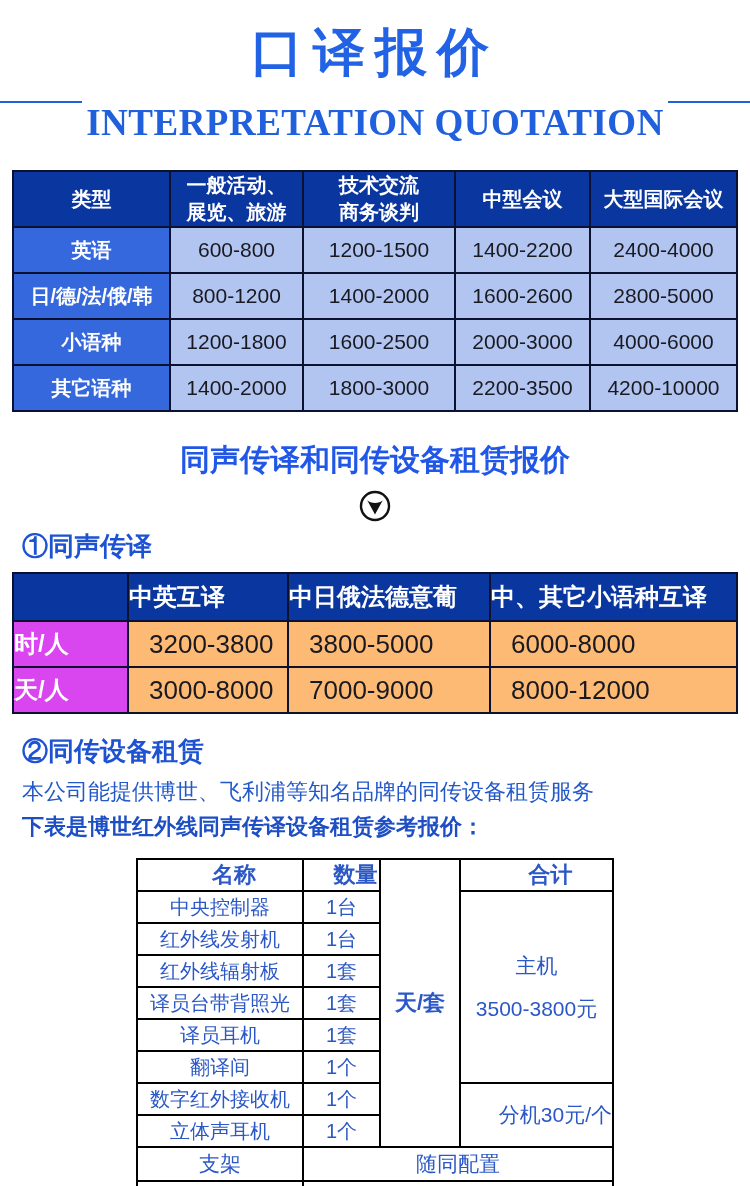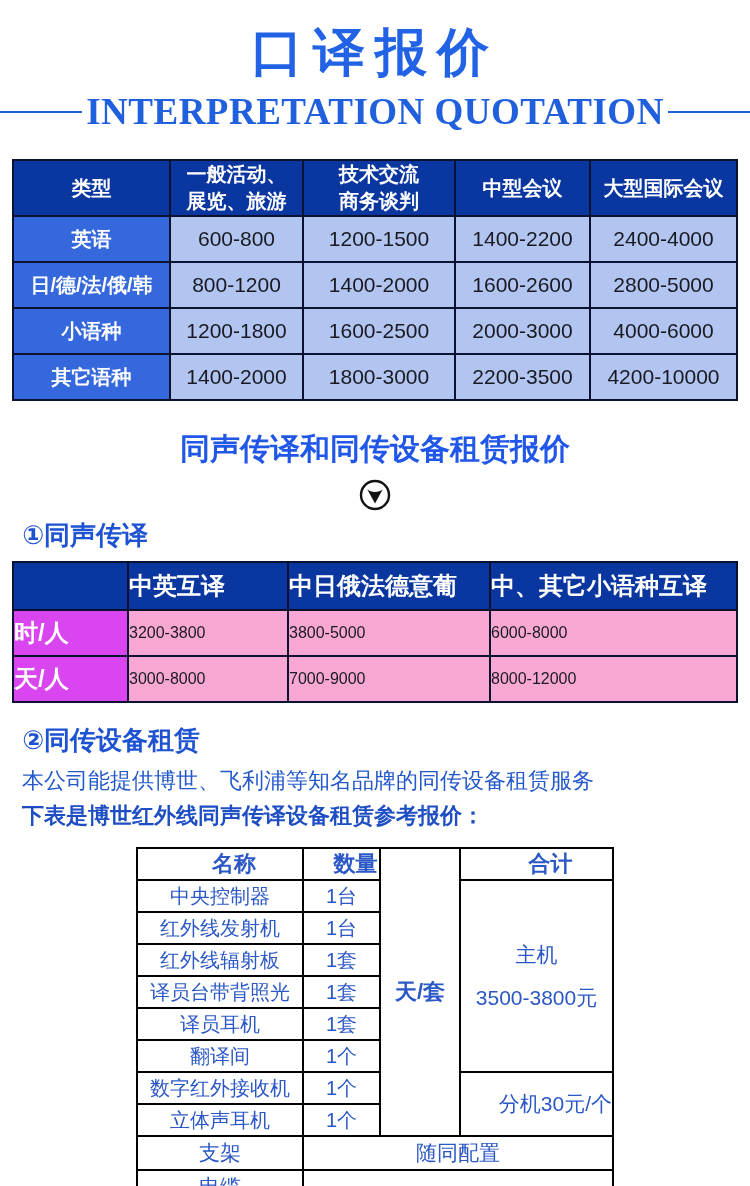--- a/index.html
+++ b/index.html
@@ -2,48 +2,48 @@
 <html><head>
 <meta charset="utf-8">
 <style>
   html,body { margin:0; padding:0; background:#ffffff; }
   body { width:750px; font-family:"Liberation Sans","DejaVu Sans",sans-serif; }
   .page { width:750px; min-height:1186px; box-sizing:border-box; padding-top:20px; background:#fff; }
 
   .title { margin:0; text-align:center; font-size:52px; font-weight:bold;
            color:#2263e6; letter-spacing:10px; line-height:1.25; }
 
-  .subtitle-row { display:flex; align-items:center; margin-top:5px; }
+  .subtitle-row { display:flex; margin-top:16px; }
   .hline { flex:1; height:2px; background:#2160dd; }
   .subtitle { margin:0 4px; font-family:"Liberation Serif","DejaVu Serif",serif;
               font-weight:bold; font-size:37px; color:#2160dd; letter-spacing:0.5px;
               white-space:nowrap; }
 
   table { border-collapse:collapse; table-layout:fixed; }
 
   
   .t1 { width:724px; margin:26px auto 0; }
   .t1 th, .t1 td { border:2px solid #0a1230; text-align:center; vertical-align:middle; padding:0; }
   .t1 thead th { background:#0a36a0; color:#fff; font-size:20px; font-weight:bold;
                  height:53px; white-space:pre-line; line-height:1.35; }
   .t1 .rowlabel { background:#3568dc; color:#fff; font-size:20px; font-weight:bold; height:44px; }
   .t1 .val { background:#b2c5f0; color:#191922; font-size:21px; height:44px; }
 
   .banner { margin:28px 0 0; text-align:center; font-size:30px; font-weight:bold; color:#2057e8; }
   .arrow-wrap { text-align:center; margin-top:8px; height:36px; }
 
-  .part-heading { margin:4px 0 0 22px; font-size:26px; font-weight:bold; color:#1d52d2; }
+  .part-heading { margin:4px 0 0 22px; font-size:26px; font-weight:bold; color:#1d52d2;font-family:Liberation Mono, monospace; }
   .part-heading.second { margin-top:20px; }
 
   
   .t2 { width:724px; margin:8px auto 0; }
   .t2 th, .t2 td { border:2px solid #0a1230; text-align:left; vertical-align:middle; padding:0; }
   .t2 thead th { background:#0a36a0; color:#fff; font-size:24px; font-weight:bold; height:46px; }
   .t2 .rowlabel { background:#d946ef; color:#fff; font-size:24px; font-weight:bold; height:44px; }
-  .t2 .val { background:#f9a8d4; color:#191922; font-size:16px; height:44px; }
+  .t2 .val { background:#fdba74; color:#191922; font-size:26px; height:44px;padding-left:20px; }
 
   .body-line1 { margin:8px 0 0 22px; font-size:22px; color:#2258ca; }
   .body-line2 { margin:5px 0 0 22px; font-size:22px; font-weight:bold; color:#1d4ec4; }
 
   
   .t3 { width:476px; margin:16px auto 0; }
   .t3 th, .t3 td { border:2px solid #000; text-align:center; vertical-align:middle;
                    padding:0; color:#2b58c6; background:#fff; }
   .t3 th { font-size:22px; font-weight:bold; height:30px;padding-left:28px; }
   .t3 .item { font-size:20px; height:30px; }

